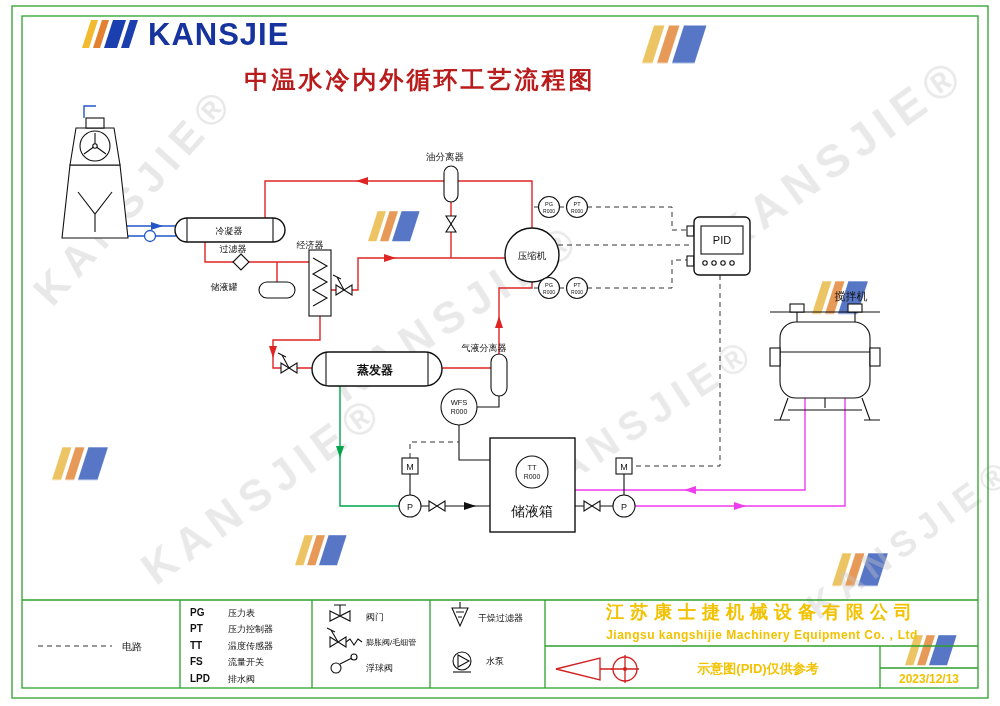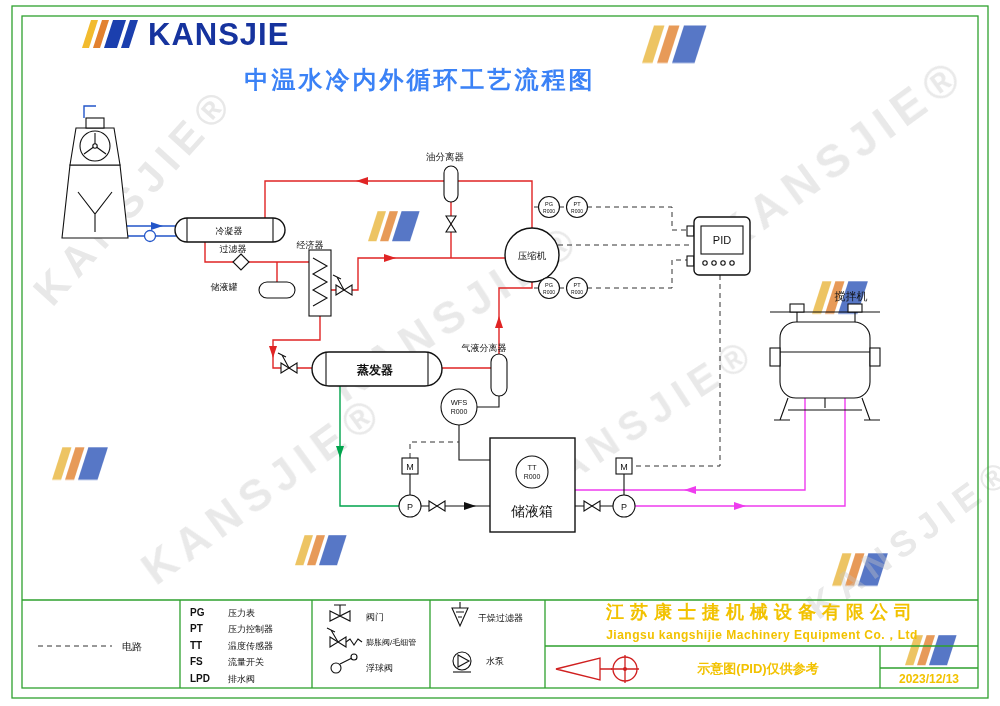--- a/index.html
+++ b/index.html
@@ -2,21 +2,21 @@
 <html><head>
 <meta charset="utf-8">
 <style>
   html,body{margin:0;padding:0;background:#fff}
   .stage{position:relative;width:1000px;height:706px;background:#fff;overflow:hidden;
          font-family:"Liberation Sans",sans-serif}
   .layer{position:absolute;top:0;left:0}
   .logo{position:absolute;left:80px;top:16px;display:flex;align-items:flex-end;gap:6px;z-index:6}
   .logo-text{font-size:31px;font-weight:bold;color:#16339e;letter-spacing:1px;line-height:34px}
   .title{position:absolute;left:170px;top:64px;width:500px;text-align:center;font-size:24px;
-         font-weight:600;letter-spacing:3px;color:#3b82f6;z-index:6;
+         font-weight:600;letter-spacing:3px;color:#b91c1c;z-index:6;
          font-family:"Liberation Serif","DejaVu Serif",serif}
   svg text{font-family:"Liberation Sans",sans-serif;fill:#111}
   .k{stroke:#111;stroke-width:1.1;fill:none}
   .kf{stroke:#111;stroke-width:1.1;fill:#fff}
   .kf2{stroke:#111;stroke-width:1.4;fill:#fff}
   .rd{stroke:#e02424;stroke-width:1.4;fill:none}
   .bl{stroke:#2356c9;stroke-width:1.4;fill:none}
   .gr{stroke:#00a44c;stroke-width:1.4;fill:none}
   .pk{stroke:#ee3cee;stroke-width:1.4;fill:none}
   .dsh{stroke:#333;stroke-width:1;fill:none;stroke-dasharray:5 4}

